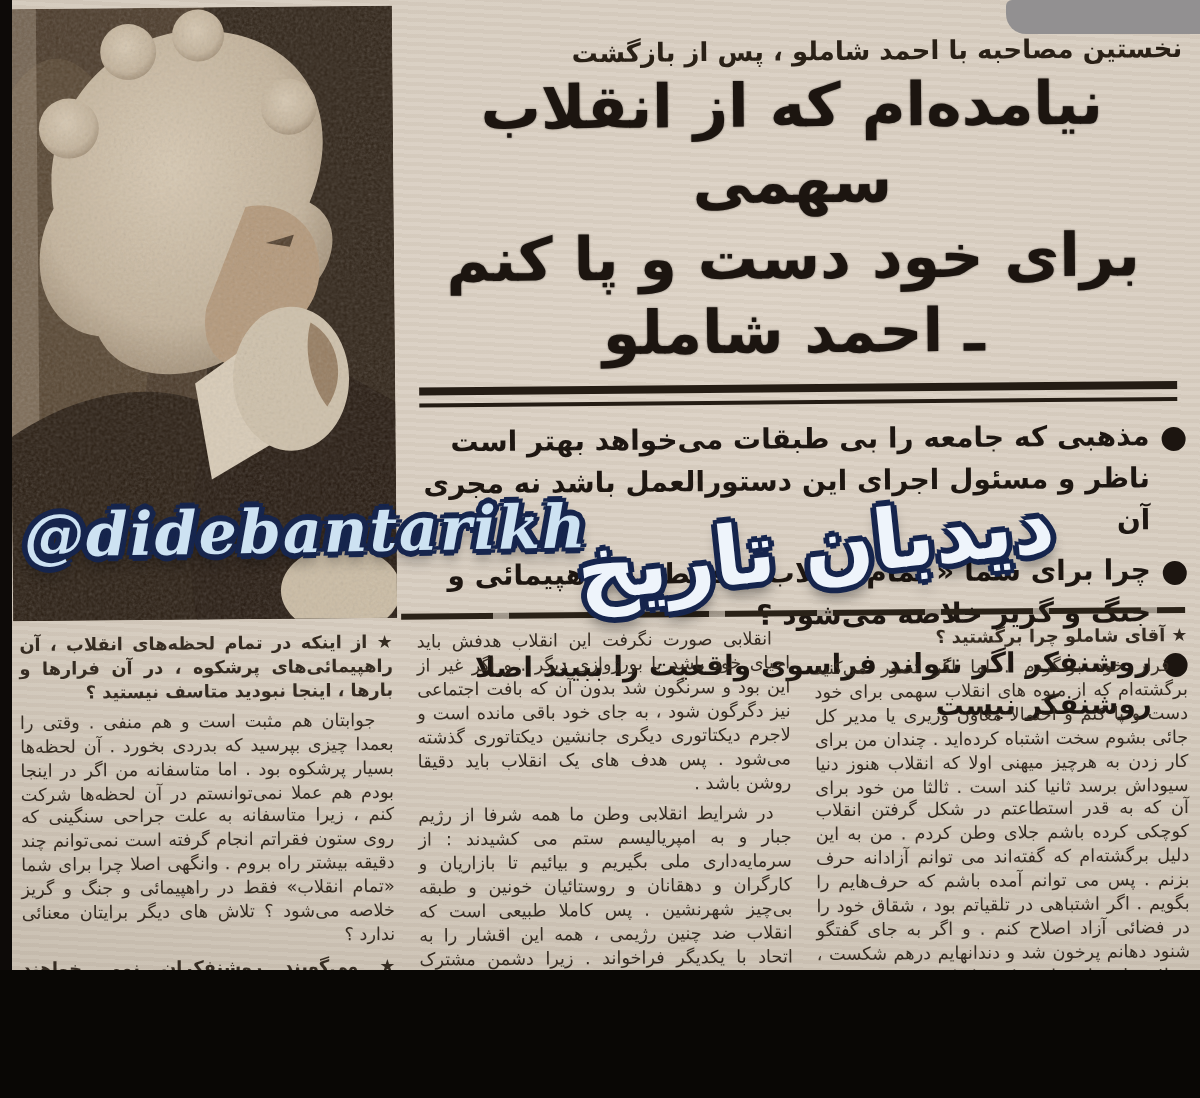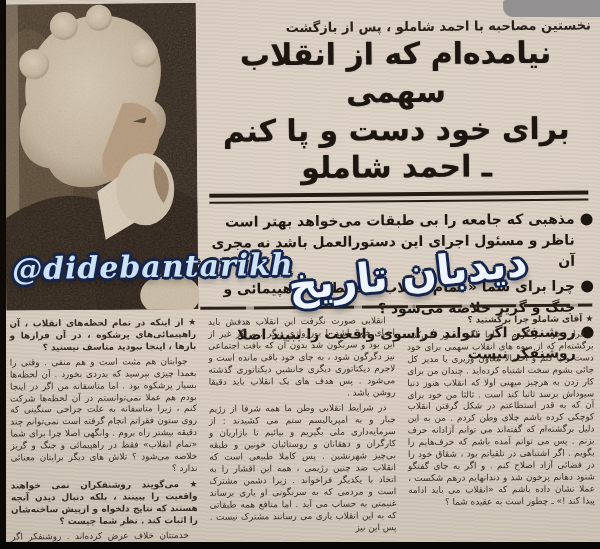--- a/index.html
+++ b/index.html
@@ -1,16 +1,16 @@
 <!DOCTYPE html>
 <html lang="fa"><head>
 <meta charset="utf-8">
 <style>
   html,body{margin:0;padding:0;background:#090705;}
-  .canvas{position:relative;width:600px;height:542px;overflow:hidden;
+  .canvas{position:relative;width:600px;height:485px;overflow:hidden;
           background:#0d0a08;font-family:"DejaVu Sans",sans-serif;}
   .paper{position:absolute;inset:0 0 0 5px;
          background:radial-gradient(120% 90% at 62% 30%,#ded4c7 0%,#d6ccbf 55%,#c6bcae 100%);}
   .paper::after{content:"";position:absolute;inset:0;
          background:repeating-linear-gradient(3deg,rgba(90,70,50,.04) 0 2px,rgba(255,255,255,.03) 2px 4px);}
   .tilt{position:absolute;inset:0;transform:rotate(-0.5deg);}
   .left-edge{position:absolute;left:0;top:0;width:6px;height:100%;background:#0d0a08;}
 
   
   .photo{position:absolute;left:6px;top:2px;width:192px;height:306px;}

